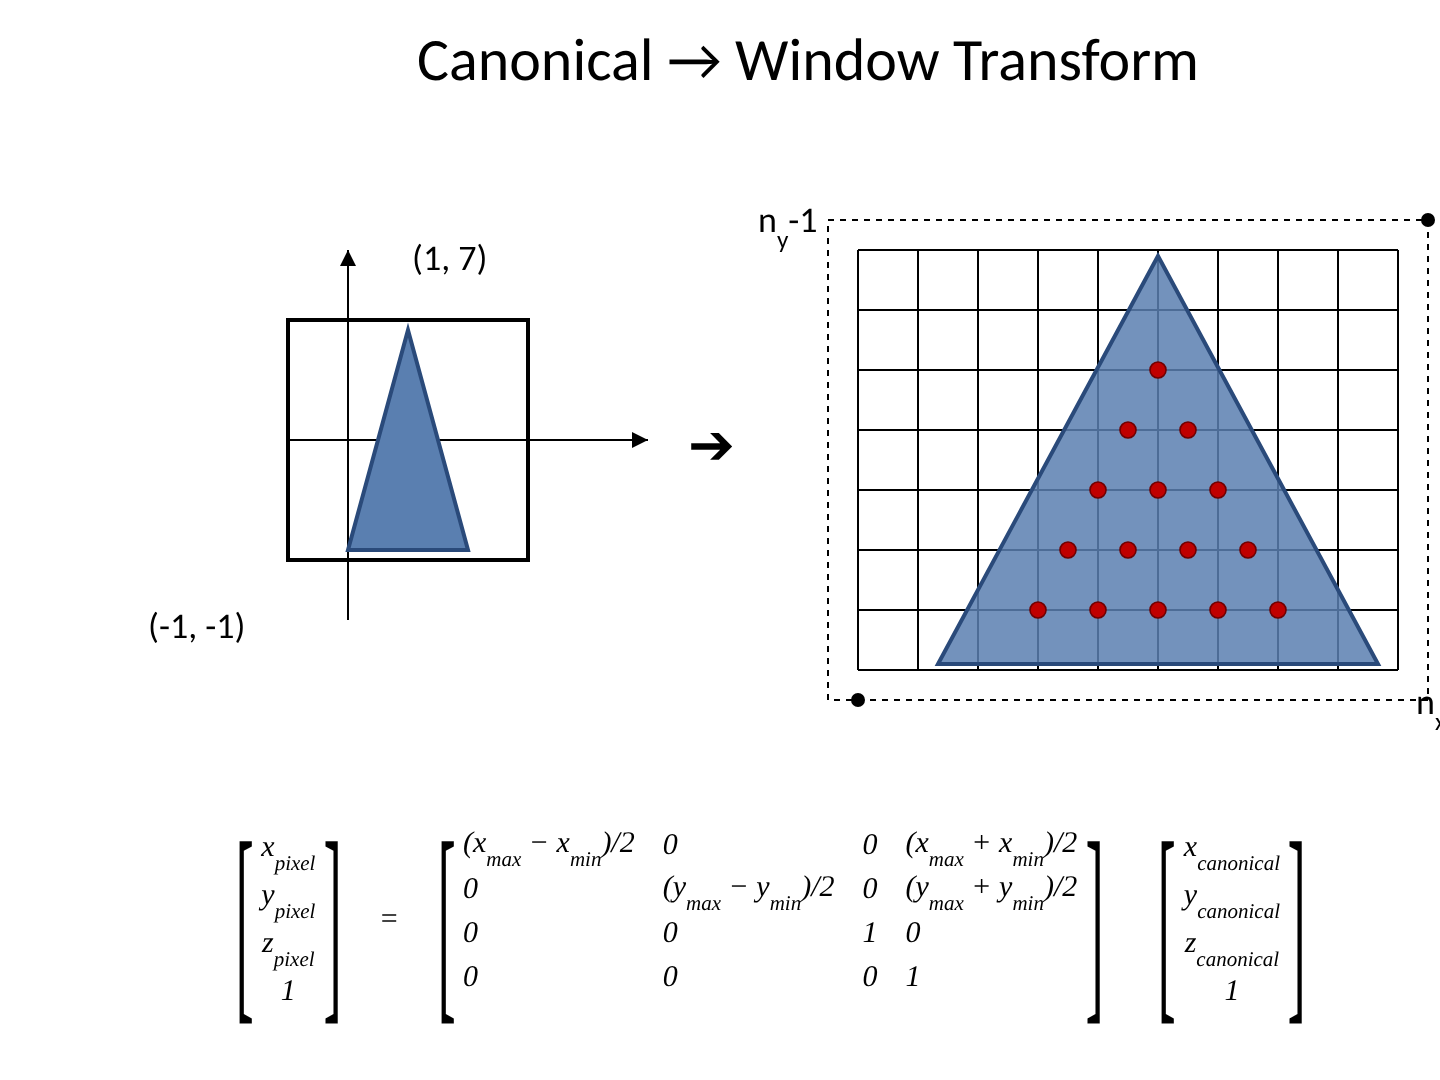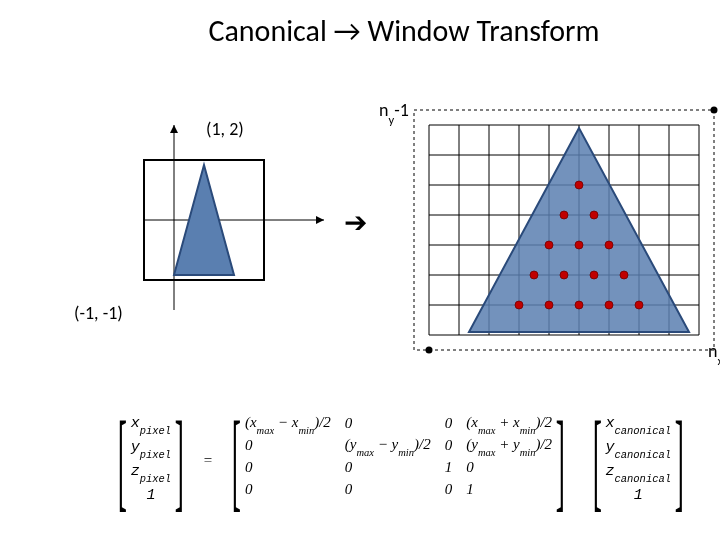--- a/index.html
+++ b/index.html
@@ -85,21 +85,20 @@
     flex-direction: column;
     justify-content: space-around;
     height: 95px;
     margin: 0 -10px;
   }
   .colvec div {
     height: 22px;
     line-height: 22px;
     text-align: center;
     white-space: nowrap;
-    font-family: Liberation Mono, monospace;
   }
   .eq-sign {
     font-style: normal;
     margin: 0 6px;
   }
   .mat4 {
     display: inline-grid;
     grid-template-columns: repeat(4, auto);
     grid-template-rows: repeat(4, 22px);
     column-gap: 14px;
@@ -124,21 +123,21 @@
 
     <line x1="20" y1="100" x2="200" y2="100" stroke="#000" stroke-width="1"></line>
     <polygon points="200,100 192,96 192,104" fill="#000"></polygon>
     <line x1="50" y1="190" x2="50" y2="5" stroke="#000" stroke-width="1"></line>
     <polygon points="50,5 46,13 54,13" fill="#000"></polygon>
 
     <rect x="20" y="40" width="120" height="120" fill="none" stroke="#000" stroke-width="2"></rect>
 
     <polygon points="80,45 50,155 110,155" fill="#5a7fb0" stroke="#2a4a7a" stroke-width="2"></polygon>
   </svg>
-  <div class="label" style="left:162px; top:118px;">(1, 2)</div>
+  <div class="label" style="left:162px; top:118px;">(1, 7)</div>
   <div class="label" style="left:30px; top:302px;">(-1, -1)</div>
 
   <div class="arrow-right">➔</div>
 
   <svg class="right-fig" viewBox="0 0 340 280">
 
     <rect x="20" y="20" width="300" height="240" fill="none" stroke="#000" stroke-width="1" stroke-dasharray="3,3"></rect>
 
     <g stroke="#000" stroke-width="1">
 

